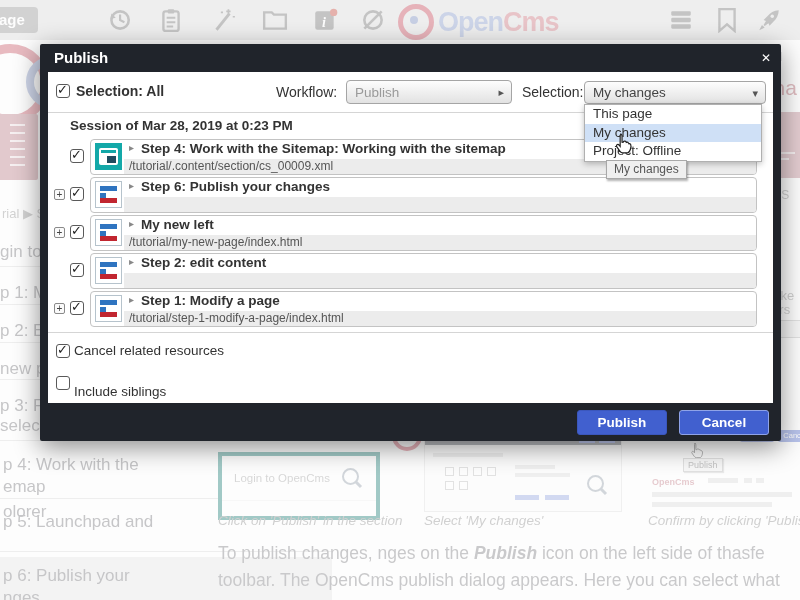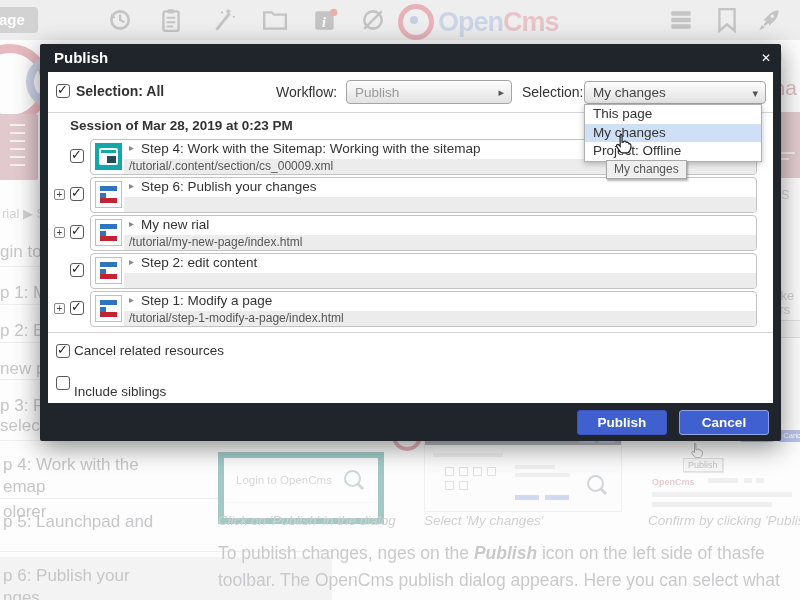--- a/index.html
+++ b/index.html
@@ -39,21 +39,21 @@
   .rf-img i{position:absolute;display:block;height:2px;background:rgba(255,255,255,.7);}
   .rf-notes{left:762px;top:188px;font-size:12px;letter-spacing:2px;}
   .rf-n1{left:766px;top:288px;font-size:13px;}
   .rf-n2{left:762px;top:302px;font-size:13px;}
   .rf-btn{position:absolute;left:760px;top:320px;width:45px;height:16px;border:1px solid #b5b5b5;border-radius:3px;background:#ededed;}
   
   .bg-logo{position:absolute;left:392px;top:420px;display:flex;align-items:center;}
   .bg-logo .logo-ring{width:22px;height:22px;border-width:4px;}
   .bg-logo .logo-ring:after{left:5px;top:5px;width:7px;height:7px;}
   .bg-logo .logo-txt{font-size:26px;}
-  .fig1{position:absolute;left:218px;top:452px;width:154px;height:60px;background:#fff;border:6px solid #0f766e;}
+  .fig1{position:absolute;left:218px;top:452px;width:154px;height:60px;background:#fff;border:4px solid #0f766e;}
   .fig1 .lbl{position:absolute;left:12px;top:16px;font-size:11.5px;color:#9c9c9c;}
   .fig1 .rule{position:absolute;left:0;top:44px;width:100%;height:1px;background:#eee;}
   .mag{position:absolute;width:13px;height:13px;border:2.5px solid #8e9aa5;border-radius:50%;}
   .mag:after{content:"";position:absolute;left:11px;top:13px;width:7px;height:3px;background:#8e9aa5;transform:rotate(45deg);}
   .fig2{position:absolute;left:424px;top:436px;width:196px;height:74px;background:#fcfcfc;border:1px solid #dedede;}
   .fig2 .hd{position:absolute;left:0;top:0;width:100%;height:8px;background:#4a505a;}
   .fig2 .hd i{position:absolute;top:2px;height:4px;background:#5b74d8;display:block;}
   .fig2 .bar{position:absolute;background:#d9d9d9;height:4px;}
   .fig2 .sq{position:absolute;width:7px;height:7px;border:1px solid #b9b9b9;background:#fff;}
   .fig2 .blu{position:absolute;height:5px;background:#8fa1e0;}
@@ -98,21 +98,21 @@
   .ddl .opt.hi{background:#cfe0f6;}
   .tipbox{position:absolute;left:558px;top:88px;padding:0 7px;height:17px;line-height:17px;background:#efefef;
           border:1px solid #a8a8a8;font-size:12px;color:#555;box-shadow:1px 2px 2px rgba(0,0,0,.3);z-index:6;}
   .hline{position:absolute;left:0;width:725px;height:1px;background:#d5d5d5;}
   .session{position:absolute;left:22px;top:46px;font-weight:bold;font-size:13.5px;color:#333;}
   .prow{position:absolute;left:42px;width:667px;height:36px;border:1px solid #c3c3c3;border-radius:4px;
         background:#fff;box-sizing:border-box;overflow:hidden;}
   .r0{top:67px}.r1{top:105px}.r2{top:143px}.r3{top:181px}.r4{top:219px}
   .prow .strip{position:absolute;left:33px;right:0;top:19px;height:15px;background:#ececec;}
   .prow .tri{position:absolute;left:38px;top:2px;font-size:10px;color:#888;}
-  .prow .ttl{position:absolute;left:50px;top:1px;font-size:13.5px;font-weight:normal;color:#333;white-space:nowrap;}
+  .prow .ttl{position:absolute;left:50px;top:1px;font-size:13.5px;font-weight:bold;color:#333;white-space:nowrap;}
   .prow .pth{position:absolute;left:38px;top:19px;font-size:12px;color:#555;white-space:nowrap;z-index:1;}
   .ric{position:absolute;left:4px;top:3px;width:27px;height:27px;}
   .ic-content{background:#13a8a8;}
   .ic-content .inner{position:absolute;left:4px;top:5px;right:4px;bottom:5px;background:#fff;border-radius:2px;}
   .ic-content .l1{position:absolute;left:2px;top:2px;right:2px;height:3px;background:#13a8a8;}
   .ic-content .blob{position:absolute;right:2px;bottom:2px;width:9px;height:7px;background:#224b5e;}
   .ic-page{background:#fff;border:1px solid #b6c3cc;box-sizing:border-box;}
   .ic-page .b1{position:absolute;left:4px;right:4px;top:4px;height:5px;background:#2f74c0;}
   .ic-page .b2{position:absolute;left:4px;top:11px;width:6px;height:6px;background:#2f74c0;}
   .ic-page .b3{position:absolute;left:4px;right:4px;bottom:4px;height:5px;background:#c12630;}
@@ -276,21 +276,21 @@
         </svg>
     </div>
     <div class="tip-sm">Publish</div>
     <div class="logo-sm">OpenCms</div>
     <div class="bar" style="left:60px;top:50px;width:30px"></div>
     <div class="bar" style="left:96px;top:50px;width:8px"></div>
     <div class="bar" style="left:108px;top:50px;width:8px"></div>
     <div class="bar" style="left:4px;top:64px;width:140px"></div>
     <div class="bar" style="left:4px;top:74px;width:120px"></div>
   </div>
-  <div class="cap cap1">Click on 'Publish' in the dialog</div>
+  <div class="cap cap1">Click on 'Publish' in the section</div>
   <div class="cap cap2">Select 'My changes'</div>
   <div class="cap cap3">Confirm by clicking 'Publish</div>
 
   <div class="para"><span>To publish changes, nges on the </span><b>Publish</b><span> icon on the left side of thasfe toolbar. The OpenCms publish dialog appears. Here you can select what you want to publish. The dialog allows publishing of just the current page, or all changes you have made in you</span></div>
 </div>
 
 <div class="glass"></div>
 
 <div class="dlg">
   <div class="dlg-head">Publish</div>
@@ -370,21 +370,21 @@
       <div class="ttl">Step 6: Publish your changes</div>
     </div>
     <div class="prow r2">
       <div class="strip"></div>
       <div class="ric ic-page">
           <div class="b1"></div>
           <div class="b2"></div>
           <div class="b3"></div>
         </div>
       <span class="tri">▸</span>
-      <div class="ttl">My new rial</div>
+      <div class="ttl">My new left</div>
       <div class="pth">/tutorial/my-new-page/index.html</div>
     </div>
     <div class="prow r3">
       <div class="strip"></div>
       <div class="ric ic-page">
           <div class="b1"></div>
           <div class="b2"></div>
           <div class="b3"></div>
         </div>
       <span class="tri">▸</span>

